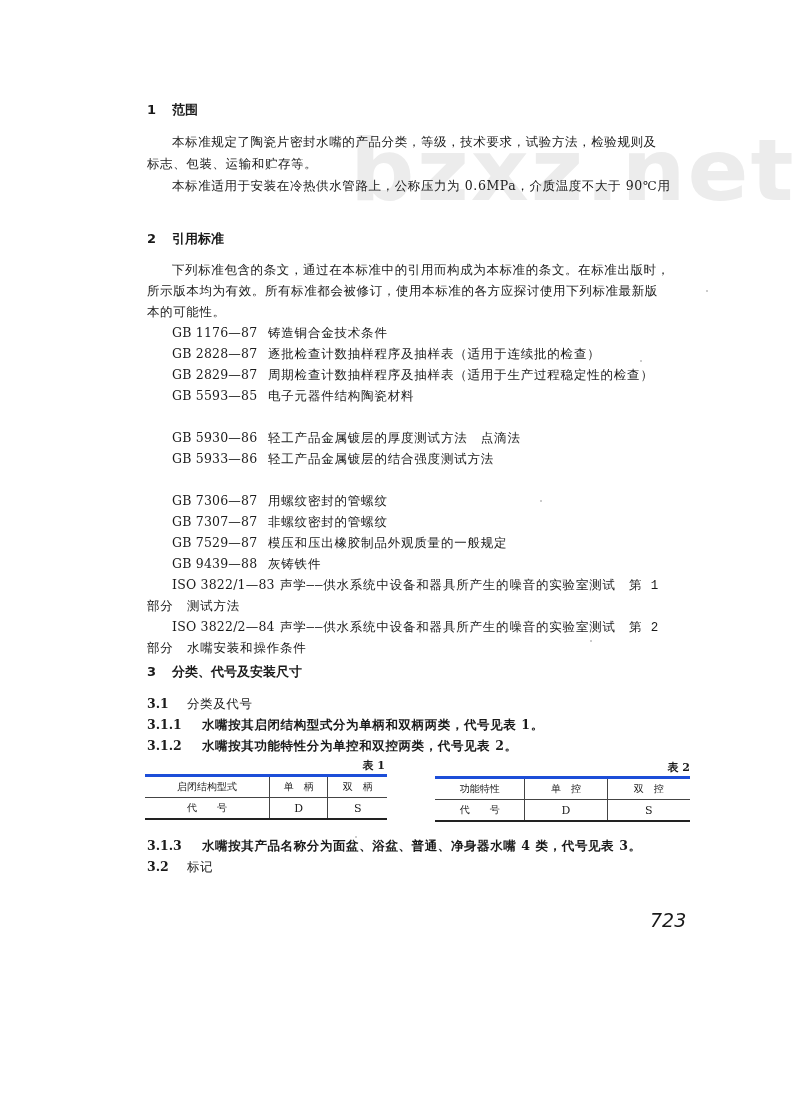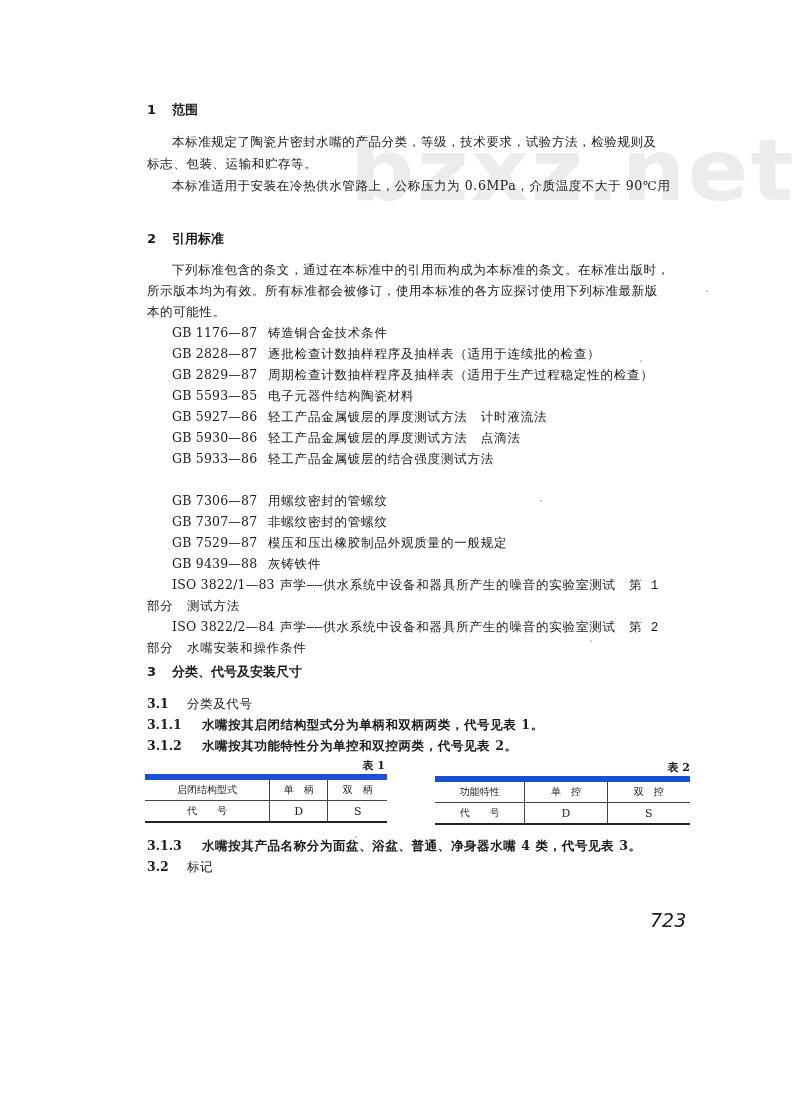--- a/index.html
+++ b/index.html
@@ -20,21 +20,21 @@
   .ref { font-size: 12.5px; }
   .ref .code { display: inline-block; width: 96px; letter-spacing: 0.2px; }
   .ref .title { letter-spacing: 0.8px; font-family: Liberation Mono, monospace; }
   .clause { font-size: 12.5px; }
   .clause .num { font-weight: bold; display: inline-block; width: 55px; }
   .clause .num.short { width: 40px; }
   .clause .txt { letter-spacing: 0.6px; }
   .clause.bold .txt { font-weight: bold; }
   .tcap { font-size: 11px; font-weight: bold; text-align: right; }
   table.t { position: absolute; border-collapse: collapse; font-size: 10px; }
-  table.t tr:first-child td { border-top: 6px solid #1d4ed8; }
+  table.t tr:first-child td { border-top: 3px solid #1d4ed8; }
   table.t tr:last-child td { border-bottom: 2px solid #222; }
   table.t td { border-top: 1px solid #444; height: 20px; text-align: center; padding: 0; }
   table.t td + td { border-left: 1px solid #444; }
   .pageno { font-size: 19px; font-style: italic; font-family: "DejaVu Sans", sans-serif; }
   .speck { position: absolute; width: 2px; height: 2px; background: #bbb; border-radius: 1px; }
 </style>
 </head>
 <body>
 
 <div class="watermark">bzxz.net</div>
@@ -52,21 +52,20 @@
     <span class="num">2</span><span>引用标准</span>
   </div>
   <div class="abs p" style="left:172px; top:262px;">下列标准包含的条文，通过在本标准中的引用而构成为本标准的条文。在标准出版时，</div>
   <div class="abs p" style="left:147px; top:283px;">所示版本均为有效。所有标准都会被修订，使用本标准的各方应探讨使用下列标准最新版</div>
   <div class="abs p" style="left:147px; top:304px;">本的可能性。</div>
 
   <div class="abs ref" style="left:172px; top:325px;"><span class="code">GB 1176—87</span><span class="title">铸造铜合金技术条件</span></div>
   <div class="abs ref" style="left:172px; top:346px;"><span class="code">GB 2828—87</span><span class="title">逐批检查计数抽样程序及抽样表（适用于连续批的检查）</span></div>
   <div class="abs ref" style="left:172px; top:367px;"><span class="code">GB 2829—87</span><span class="title">周期检查计数抽样程序及抽样表（适用于生产过程稳定性的检查）</span></div>
   <div class="abs ref" style="left:172px; top:388px;"><span class="code">GB 5593—85</span><span class="title">电子元器件结构陶瓷材料</span></div>
-  <div class="abs ref" style="left:172px; top:409px;"><span class="code">GB 5927—86</span><span class="title">轻工产品金属镀层的厚度测试方法　计时液流法</span></div>
   <div class="abs ref" style="left:172px; top:430px;"><span class="code">GB 5930—86</span><span class="title">轻工产品金属镀层的厚度测试方法　点滴法</span></div>
   <div class="abs ref" style="left:172px; top:451px;"><span class="code">GB 5933—86</span><span class="title">轻工产品金属镀层的结合强度测试方法</span></div>
   <div class="abs ref" style="left:172px; top:493px;"><span class="code">GB 7306—87</span><span class="title">用螺纹密封的管螺纹</span></div>
   <div class="abs ref" style="left:172px; top:514px;"><span class="code">GB 7307—87</span><span class="title">非螺纹密封的管螺纹</span></div>
   <div class="abs ref" style="left:172px; top:535px;"><span class="code">GB 7529—87</span><span class="title">模压和压出橡胶制品外观质量的一般规定</span></div>
   <div class="abs ref" style="left:172px; top:556px;"><span class="code">GB 9439—88</span><span class="title">灰铸铁件</span></div>
 
   <div class="abs ref" style="left:172px; top:577px;"><span class="code" style="width:108px;">ISO 3822/1—83</span><span class="title">声学——供水系统中设备和器具所产生的噪音的实验室测试　第 1</span></div>
   <div class="abs ref" style="left:147px; top:598px;"><span class="title">部分　测试方法</span></div>
   <div class="abs ref" style="left:172px; top:619px;"><span class="code" style="width:108px;">ISO 3822/2—84</span><span class="title">声学——供水系统中设备和器具所产生的噪音的实验室测试　第 2</span></div>

